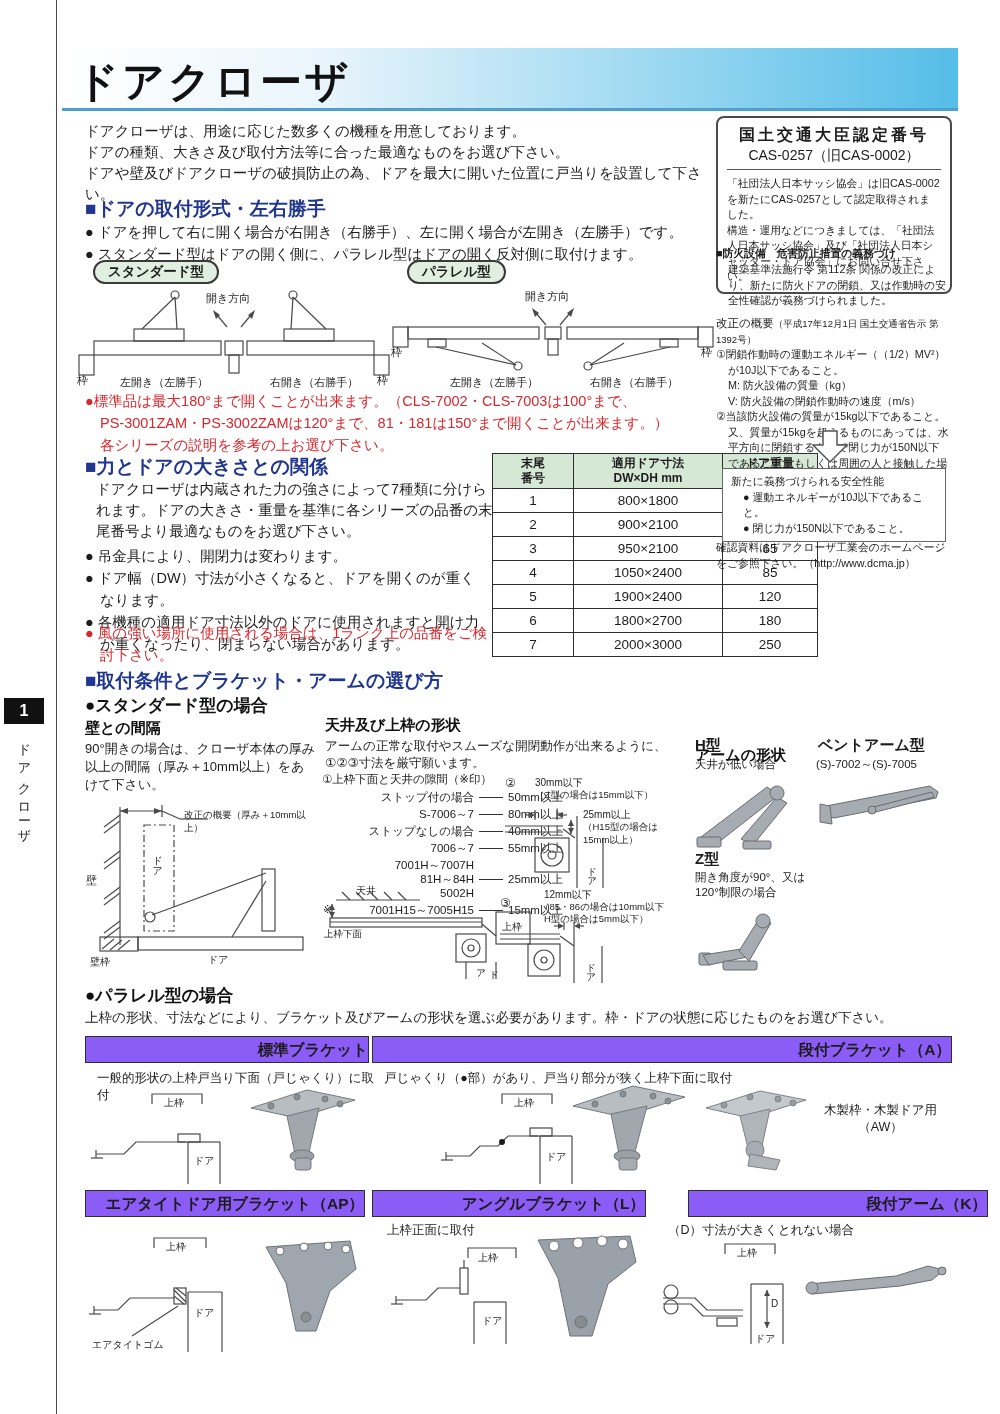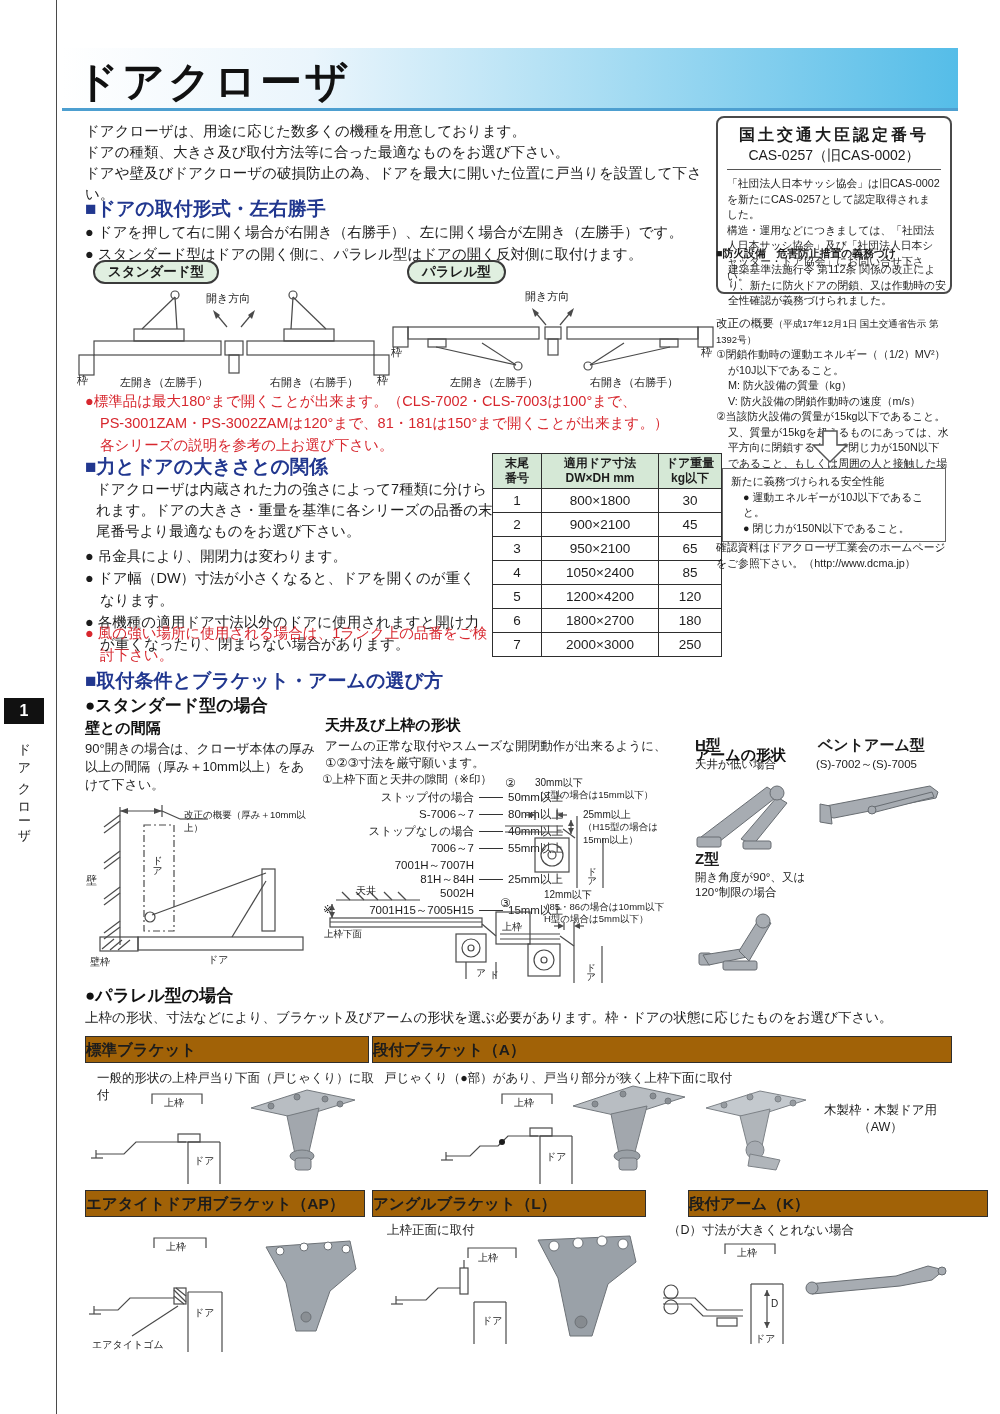--- a/index.html
+++ b/index.html
@@ -19,32 +19,32 @@
   .h-black{color:#111;font-weight:bold;font-size:17px;}
   .sub-h{color:#111;font-weight:bold;font-size:15px;}
   .bullet{font-size:14.5px;line-height:22px;padding-left:15px;text-indent:-15px;}
   .red{color:#d7272e;}
   .rednote{font-size:14.5px;line-height:22px;}
   .rednote .cont{padding-left:15px;}
   .pill{background:#e0efe0;border:2px solid #3a3a3a;border-radius:12px;font-size:13.5px;font-weight:bold;padding:1px 13px;display:inline-block;}
   
   table.spec{border-collapse:collapse;background:#fff;}
   .spec th,.spec td{border:1px solid #2e2e2e;text-align:center;}
-  .spec th{background:#d5e8d6;font-size:12px;font-weight:bold;white-space:pre-line;padding:2px 4px;line-height:15px;}
+  .spec th{background:#d5e8d6;font-size:12px;font-weight:bold;white-space:pre-line;padding:2px 20px;line-height:15px;}
   .spec td{font-size:13.5px;height:23px;padding:0 6px;}
   
   .small{font-size:10.8px;line-height:15.5px;}
   .cert-box{border:2px solid #4a4a4a;border-radius:8px;padding:7px 9px;background:#fff;}
   .cert-title{font-size:16px;font-weight:bold;letter-spacing:3px;text-align:center;}
   .cert-num{font-size:14px;text-align:center;margin-top:1px;padding-bottom:4px;border-bottom:1px solid #555;}
   .hang{padding-left:12px;text-indent:-12px;}
   .subind{padding-left:12px;}
   .safe-box{border:1.5px solid #666;padding:5px 8px;background:#fff;}
   
-  .greenbar{background:#a16207;border:1px solid #2e2e2e;text-align:left;font-weight:bold;font-size:15.5px;line-height:25px;height:25px;}
+  .greenbar{background:#8b5cf6;border:1px solid #2e2e2e;text-align:right;font-weight:bold;font-size:15.5px;line-height:25px;height:25px;}
   .desc{font-size:12.5px;line-height:17px;margin-left:12px;}
   
   .dl{position:absolute;font-size:11px;color:#222;white-space:pre-line;}
   .dl-s{font-size:9.5px;}
   .dl-m{font-size:10px;}
   .vert{writing-mode:vertical-rl;}
   .dim-row{display:flex;font-size:11.5px;line-height:14px;margin-bottom:3px;}
   .dim-name{width:148px;text-align:right;white-space:pre-line;}
   .dim-dash{width:24px;border-top:1px solid #333;margin:7px 5px 0 5px;flex:none;}
   .dim-val{white-space:nowrap;}
@@ -175,21 +175,21 @@
           <td>950×2100</td>
           <td>65</td>
         </tr>
       <tr>
           <td>4</td>
           <td>1050×2400</td>
           <td>85</td>
         </tr>
       <tr>
           <td>5</td>
-          <td>1200×4200</td>
+          <td>1900×2400</td>
           <td>120</td>
         </tr>
       <tr>
           <td>6</td>
           <td>1800×2700</td>
           <td>180</td>
         </tr>
       <tr>
           <td>7</td>
           <td>2000×3000</td>

